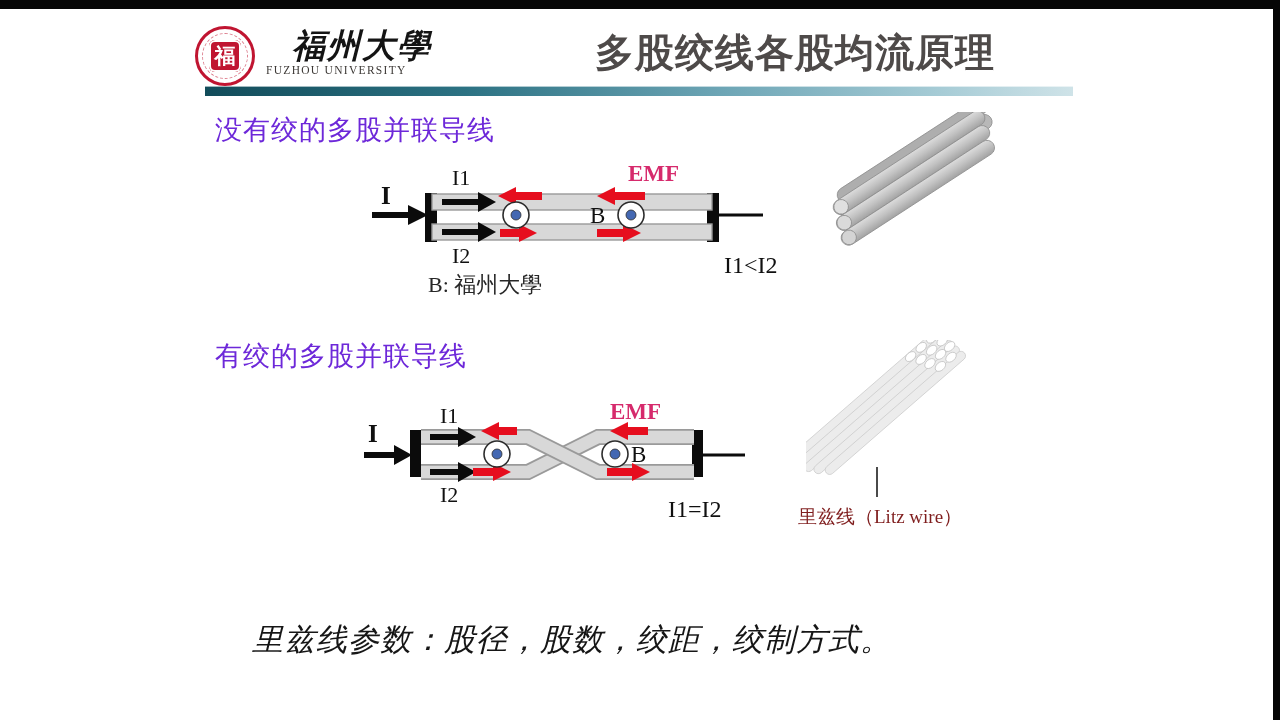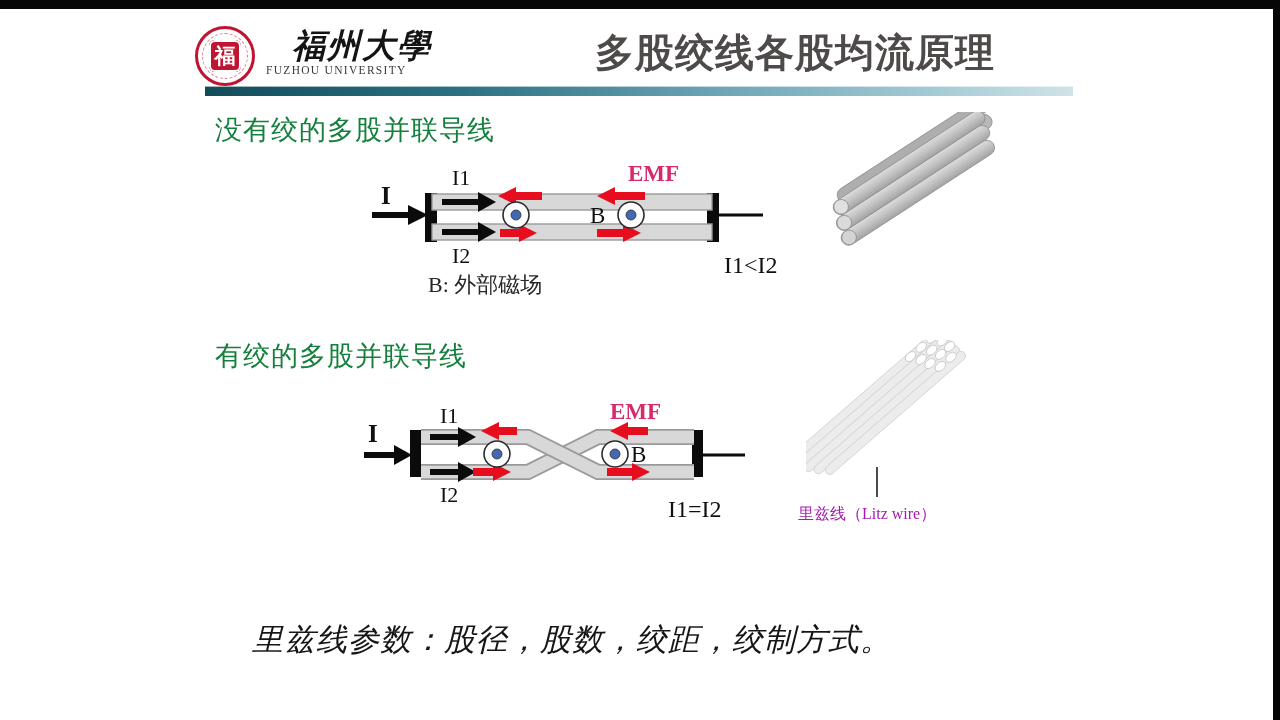--- a/index.html
+++ b/index.html
@@ -28,28 +28,28 @@
         color:#141414;letter-spacing:2px;font-family:"Liberation Serif",serif;text-align:center;}
   .uni-en{left:266px;top:64px;font-size:11.5px;font-weight:normal;letter-spacing:1.3px;
         color:#3d3936;font-family:"Liberation Serif",serif;}
   .slide-title{left:595px;top:26px;width:480px;font-size:39px;font-weight:600;color:#4e4a49;
         letter-spacing:1px;font-family:"Liberation Serif",serif;}
   .accent-bar{left:205px;top:86px;width:868px;height:10px;
         background:linear-gradient(to right,#124c5a 0%,#2c7283 30%,#6ea6b6 60%,#a7ccd6 85%,#cfe3e8 100%);
         box-shadow:0 1px 0 rgba(255,255,255,.6) inset;}
 
   
-  .sec-heading{font-size:27px;color:#15803d;letter-spacing:1px;
+  .sec-heading{font-size:27px;color:#6d28d9;letter-spacing:1px;
         font-family:"Liberation Serif",serif;}
   .h1{left:215px;top:112px;}
   .h2{left:215px;top:338px;}
   .note{left:428px;top:270px;font-size:22px;color:#272727;}
   .rel1{left:678px;top:252px;font-size:24px;color:#101010;margin-left:46px;}
   .rel2{left:668px;top:496px;font-size:24px;color:#101010;text-align:center;}
-  .litz-caption{left:798px;top:504px;font-size:16px;color:#a21caf;}
+  .litz-caption{left:798px;top:504px;font-size:19px;color:#7f1d1d;}
   .footer-line{left:252px;top:619px;font-size:31px;color:#161616;letter-spacing:1px;font-style:italic;}
   .pointer-line{left:876px;top:467px;width:2px;height:30px;background:#4a4a4a;}
 
   
   .wire-outline{stroke:#9a9a9a;fill:none;}
   .wire-fill{stroke:#d8d8d8;fill:none;}
   .wire-rect{fill:#d8d8d8;stroke:#9a9a9a;stroke-width:1.4;}
   .terminal{fill:#0b0b0b;}
   .blk{fill:#0b0b0b;}
   .red-arrow{fill:#e60e1e;}
@@ -108,21 +108,21 @@
   <circle class="b-circle" cx="261" cy="55" r="13"></circle>
   <circle class="b-dot" cx="261" cy="55" r="5"></circle>
 
   <text class="dia-text" x="11" y="44" font-size="25" font-weight="600">I</text>
   <text class="dia-text" x="82" y="25" font-size="22">I1</text>
   <text class="dia-text" x="82" y="103" font-size="22">I2</text>
   <text class="emf-text" x="258" y="21" font-size="23">EMF</text>
   <text class="dia-text" x="220" y="63" font-size="23">B</text>
 </svg>
 
-<div class="abs serif note">B: 外部磁场</div>
+<div class="abs serif note">B: 福州大學</div>
 <div class="abs serif rel1">I1&lt;I2</div>
 
 <svg class="abs" style="left:828px;top:112px;" width="200" height="150" viewBox="0 0 200 150">
   <defs>
     <linearGradient id="rodGrad" x1="0" y1="0" x2="0" y2="1">
       <stop offset="0" stop-color="#dcdcdc"></stop>
       <stop offset="0.5" stop-color="#c2c2c2"></stop>
       <stop offset="1" stop-color="#a3a3a3"></stop>
     </linearGradient>
   </defs>

